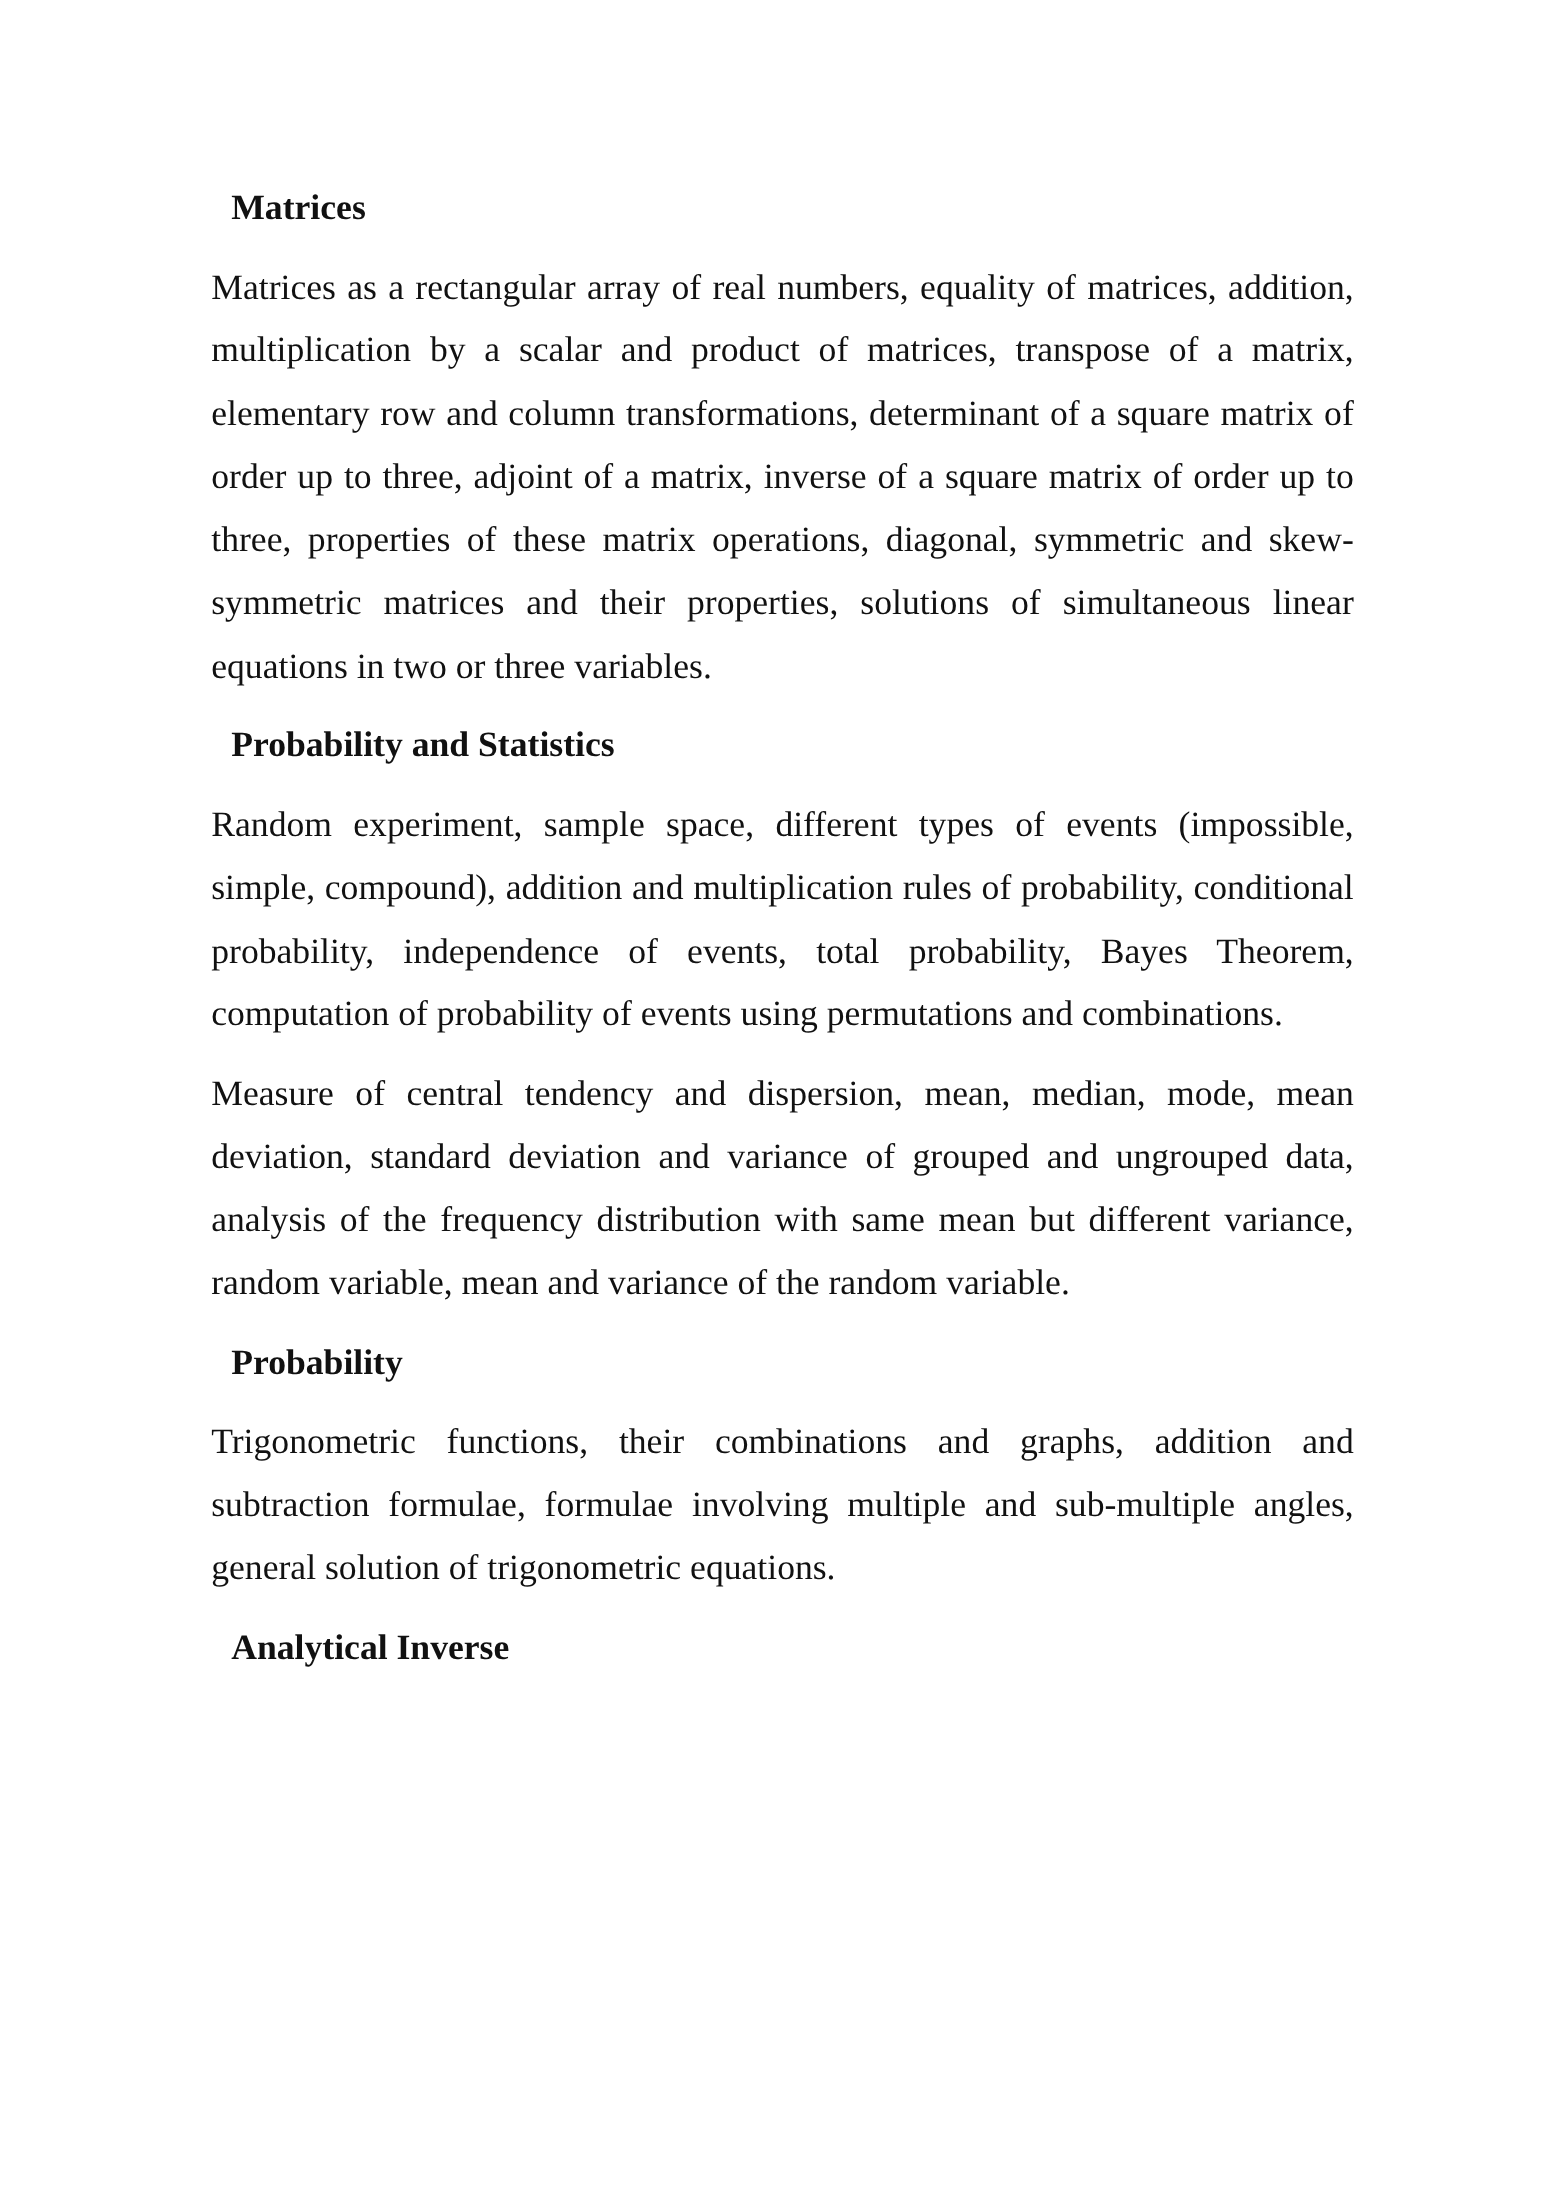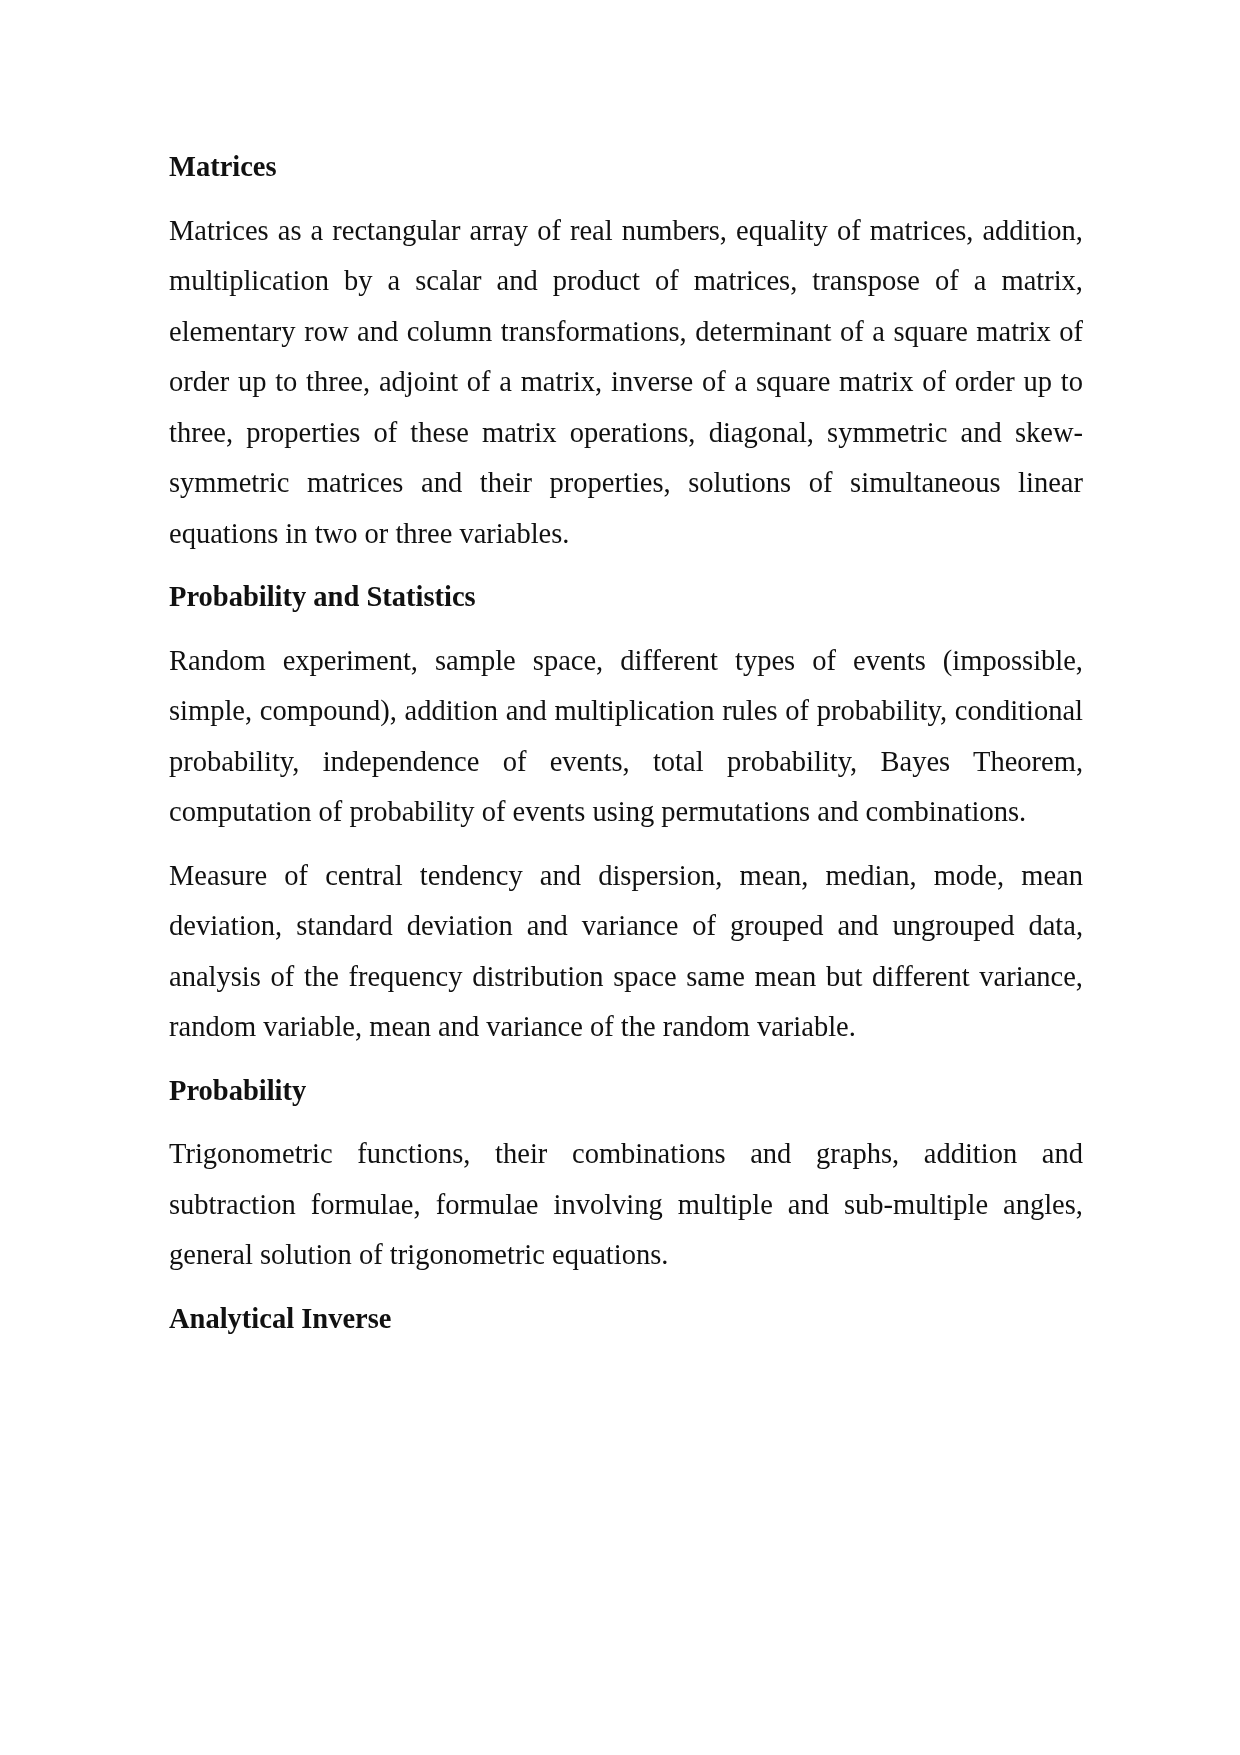--- a/index.html
+++ b/index.html
@@ -3,27 +3,27 @@
 <meta charset="utf-8">
 <style>
   html, body { margin: 0; padding: 0; background: #ffffff; }
   body { width: 1240px; height: 1755px; position: relative; overflow: hidden; }
   .page {
     position: absolute; left: 169px; top: 142px; width: 914px;
     font-family: "Liberation Serif", "DejaVu Serif", serif;
     font-size: 28.5px; line-height: 50.5px; color: #111111;
   }
   p { margin: 0 0 13px 0; text-align: justify; }
-  h2 { margin: 0 0 13px 0; font-size: 28.5px; font-weight: bold; line-height: 50.5px; }
+  h2 { margin: 0 0 13px 16px; font-size: 28.5px; font-weight: bold; line-height: 50.5px; }
 </style>
 </head>
 <body>
 
 <div class="page">
   <h2>Matrices</h2>
   <p>Matrices as a rectangular array of real numbers, equality of matrices, addition, multiplication by a scalar and product of matrices, transpose of a matrix, elementary row and column transformations, determinant of a square matrix of order up to three, adjoint of a matrix, inverse of a square matrix of order up to three, properties of these matrix operations, diagonal, symmetric and skew-symmetric matrices and their properties, solutions of simultaneous linear equations in two or three variables.</p>
   <h2>Probability and Statistics</h2>
   <p>Random experiment, sample space, different types of events (impossible, simple, compound), addition and multiplication rules of probability, conditional probability, independence of events, total probability, Bayes Theorem, computation of probability of events using permutations and combinations.</p>
-  <p>Measure of central tendency and dispersion, mean, median, mode, mean deviation, standard deviation and variance of grouped and ungrouped data, analysis of the frequency distribution space same mean but different variance, random variable, mean and variance of the random variable.</p>
+  <p>Measure of central tendency and dispersion, mean, median, mode, mean deviation, standard deviation and variance of grouped and ungrouped data, analysis of the frequency distribution with same mean but different variance, random variable, mean and variance of the random variable.</p>
   <h2>Probability</h2>
   <p>Trigonometric functions, their combinations and graphs, addition and subtraction formulae, formulae involving multiple and sub-multiple angles, general solution of trigonometric equations.</p>
   <h2>Analytical Inverse</h2>
 </div>
 
 </body></html>

